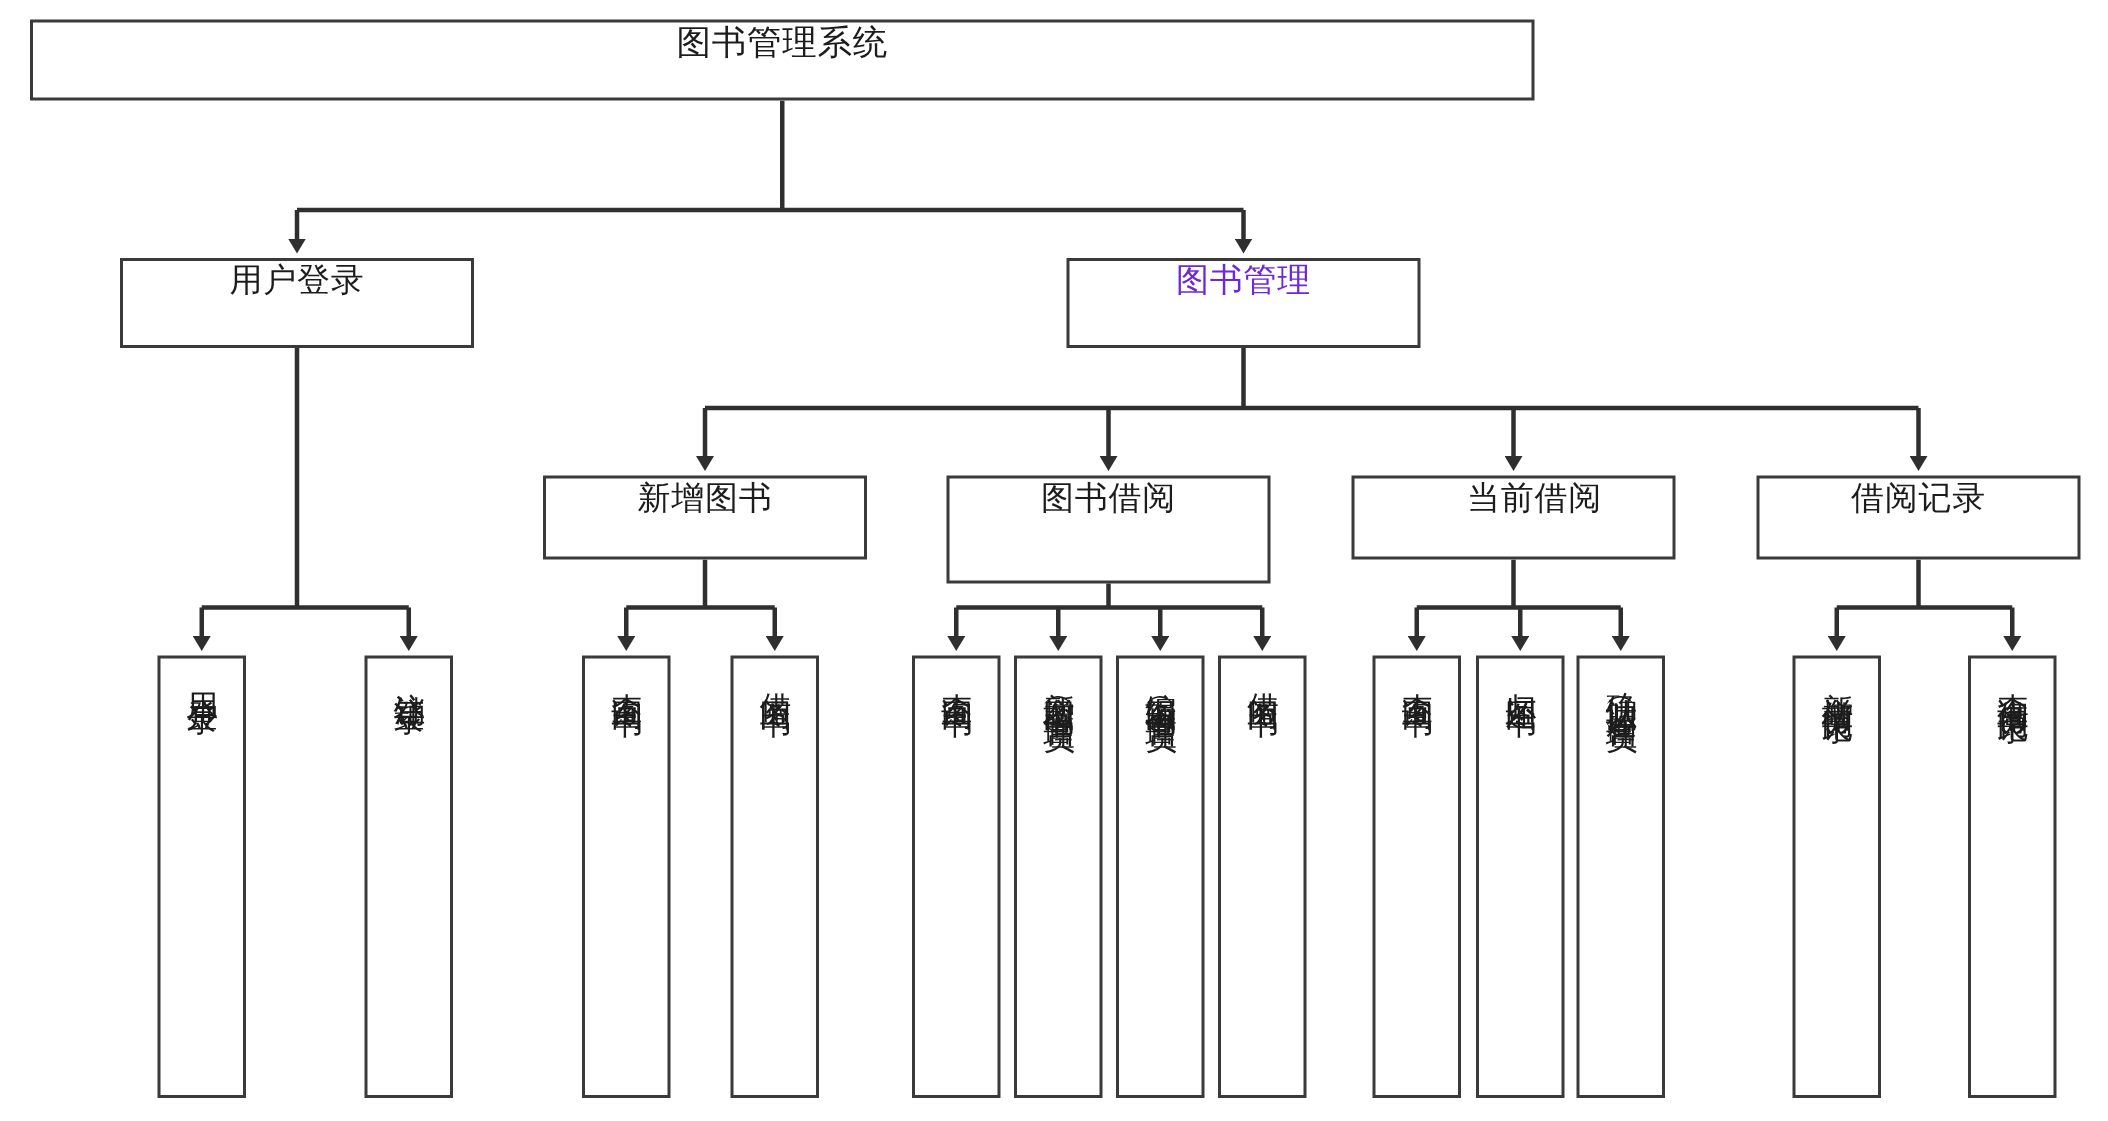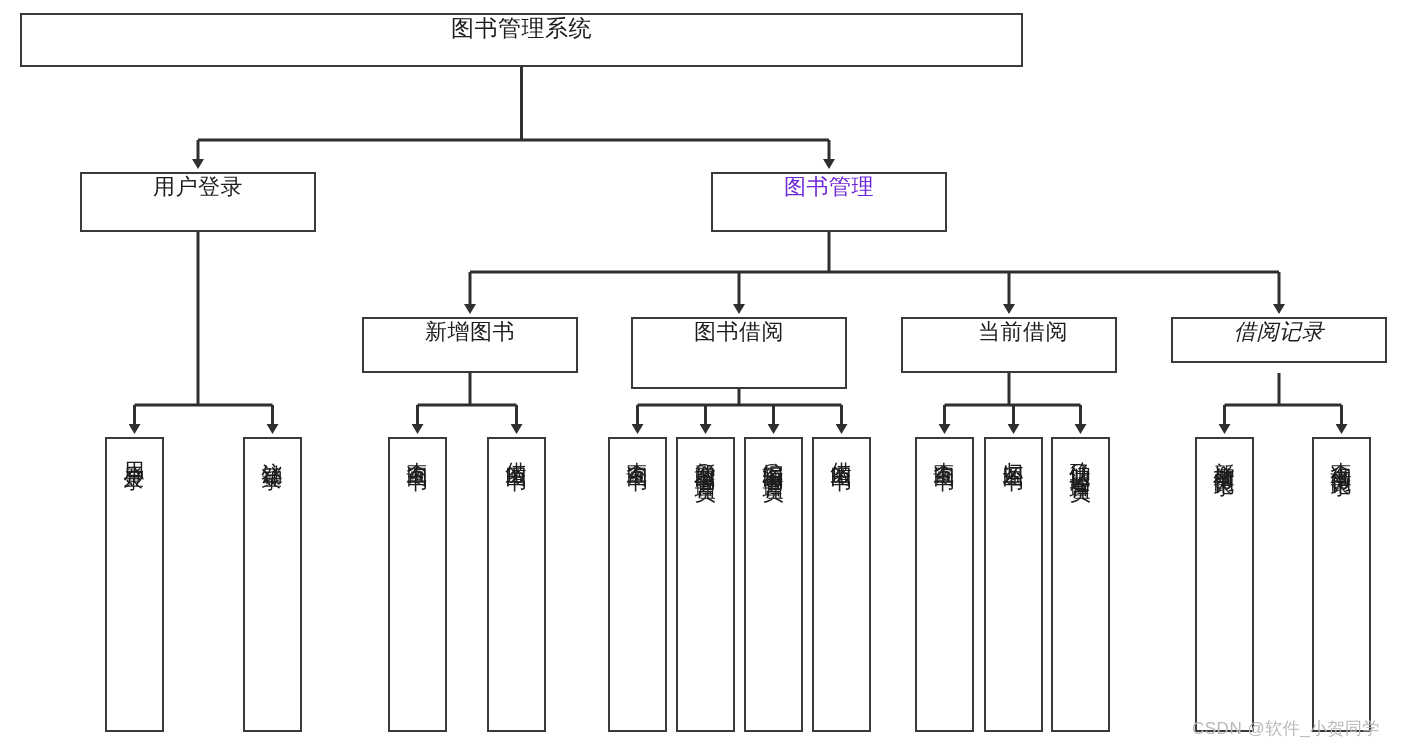--- a/index.html
+++ b/index.html
@@ -127,21 +127,21 @@
       </div>
       <div class="node-box level-2" style="left: 362px; top: 317px; width: 216px; height: 56px; border-color: rgb(58, 58, 58); background: rgb(255, 255, 255);">
         <span class="node-label" style="color: rgb(28, 28, 28);">新增图书</span>
       </div>
       <div class="node-box level-2" style="left: 631px; top: 317px; width: 216px; height: 72px; border-color: rgb(58, 58, 58); background: rgb(255, 255, 255);">
         <span class="node-label" style="color: rgb(28, 28, 28);">图书借阅</span>
       </div>
       <div class="node-box level-2" style="left: 901px; top: 317px; width: 216px; height: 56px; border-color: rgb(58, 58, 58); background: rgb(255, 255, 255); padding-left: 28px;">
         <span class="node-label" style="color: rgb(28, 28, 28);">当前借阅</span>
       </div>
-      <div class="node-box level-2" style="left: 1171px; top: 317px; width: 216px; height: 46px; border-color: rgb(58, 58, 58); background: rgb(255, 255, 255); font-style: italic;">
+      <div class="node-box level-2" style="left: 1171px; top: 317px; width: 216px; height: 56px; border-color: rgb(58, 58, 58); background: rgb(255, 255, 255);">
         <span class="node-label" style="color: rgb(28, 28, 28);">借阅记录</span>
       </div>
       <div class="node-box level-3" style="left: 105px; top: 437px; width: 59px; height: 295px; border-color: rgb(58, 58, 58); background: rgb(255, 255, 255);">
         <span class="node-label" style="color: rgb(28, 28, 28);">用户登录</span>
       </div>
       <div class="node-box level-3" style="left: 243px; top: 437px; width: 59px; height: 295px; border-color: rgb(58, 58, 58); background: rgb(255, 255, 255);">
         <span class="node-label" style="color: rgb(28, 28, 28);">注销登录</span>
       </div>
       <div class="node-box level-3" style="left: 388px; top: 437px; width: 59px; height: 295px; border-color: rgb(58, 58, 58); background: rgb(255, 255, 255);">
         <span class="node-label" style="color: rgb(28, 28, 28);">查询图书</span>
@@ -171,15 +171,14 @@
         <span class="node-label" style="color: rgb(28, 28, 28);">确认归还（管理员）</span>
       </div>
       <div class="node-box level-3" style="left: 1195px; top: 437px; width: 59px; height: 295px; border-color: rgb(58, 58, 58); background: rgb(255, 255, 255);">
         <span class="node-label" style="color: rgb(28, 28, 28);">新增借阅记录</span>
       </div>
       <div class="node-box level-3" style="left: 1312px; top: 437px; width: 59px; height: 295px; border-color: rgb(58, 58, 58); background: rgb(255, 255, 255);">
         <span class="node-label" style="color: rgb(28, 28, 28);">查询借阅记录</span>
       </div>
     </div>
 
-  <div class="watermark" style="left: 1192px; top: 717px; color: rgb(185, 185, 185);">CSDN @软件_小贺同学</div>
 
 </div>
 
 </body></html>

